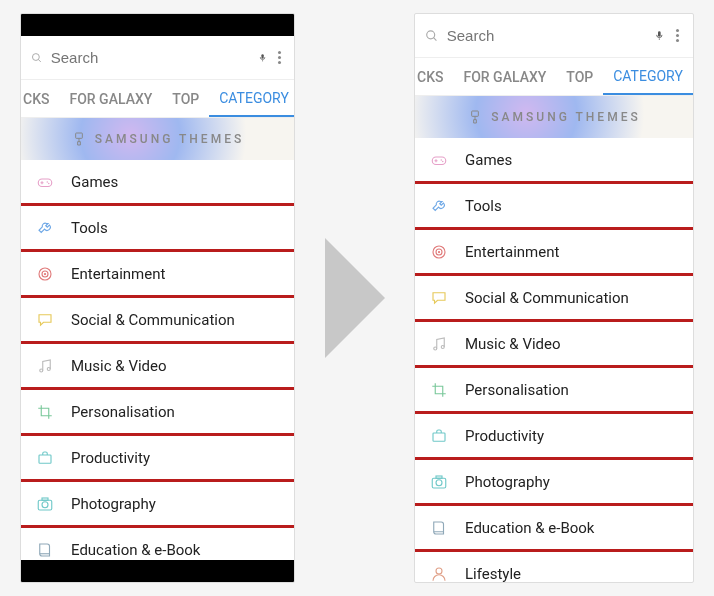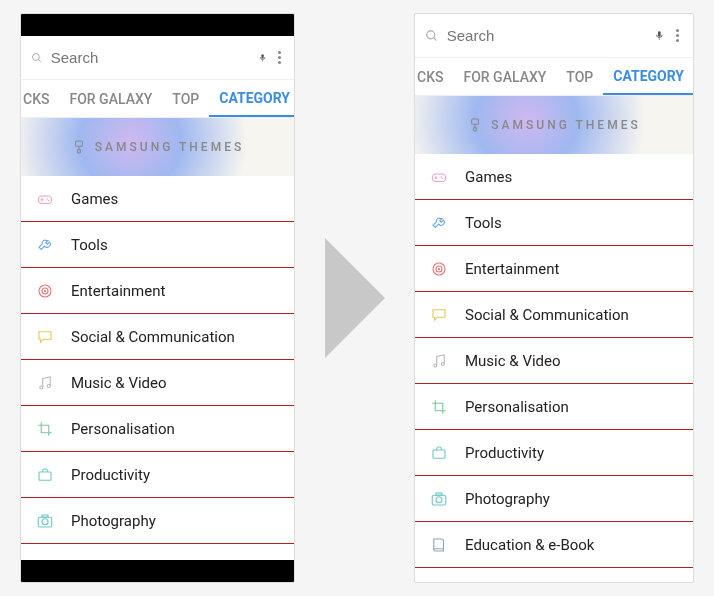--- a/index.html
+++ b/index.html
@@ -37,31 +37,31 @@
   .mic-icon { width: 14px; color: #555; margin: 0 8px; }
   .more-icon { width: 14px; color: #888; display:flex; flex-direction:column; align-items:center; gap:2px;}
   .more-icon span{width:3px;height:3px;background:#888;border-radius:50%;}
   .tabs {
     display: flex; align-items: center; height: 38px;
     border-bottom: 1px solid #eee; font-size: 14px;
     color: #888; font-weight: 500; overflow:hidden;
   }
   .tab { padding: 0 10px; height:100%; display:flex; align-items:center; white-space:nowrap; cursor:pointer;}
   .tab.cut { padding-left: 2px; }
-  .tab.active { color: #3b8de0; border-bottom: 2px solid #3b8de0; font-weight: 700; text-align: center;}
+  .tab.active { color: #3b8de0; border-bottom: 2px solid #3b8de0; font-weight: 400; text-align: center;}
   .banner {
-    height: 58px; position: relative; display:flex; align-items:center; justify-content:center;
+    height: 42px; position: relative; display:flex; align-items:center; justify-content:center;
     background: radial-gradient(circle at 40% 40%, #d0b8f0 0%, #9fb8f0 30%, #f7f5f0 70%);
     color: #888; letter-spacing: 3px; font-size: 12px; font-weight:500;
   }
   .banner svg { width:16px; height:16px; margin-right:8px; color:#888;}
   .list { flex:1; overflow:hidden; }
   .item {
     display:flex; align-items:center; height:46px;
-    padding: 0 14px; border-bottom:1px solid #b91c1c;
+    padding: 0 14px; border-bottom:3px solid #b91c1c;
     font-size: 15px; color:#222; cursor:pointer;
   }
   .item .icon { width:20px; height:20px; margin-right:16px; display:flex; align-items:center; justify-content:center;}
   .item .icon svg { width:18px; height:18px; }
   .arrow {
     width: 60px; height: 120px; align-self:center;
     display:flex; align-items:center; justify-content:center;
   }
   .arrow svg { width: 60px; height: 120px; fill:#c8c8c8; }
   .c-pink{color:#e6a0c8;} .c-blue{color:#6fa8e6;} .c-red{color:#e07a7a;}

